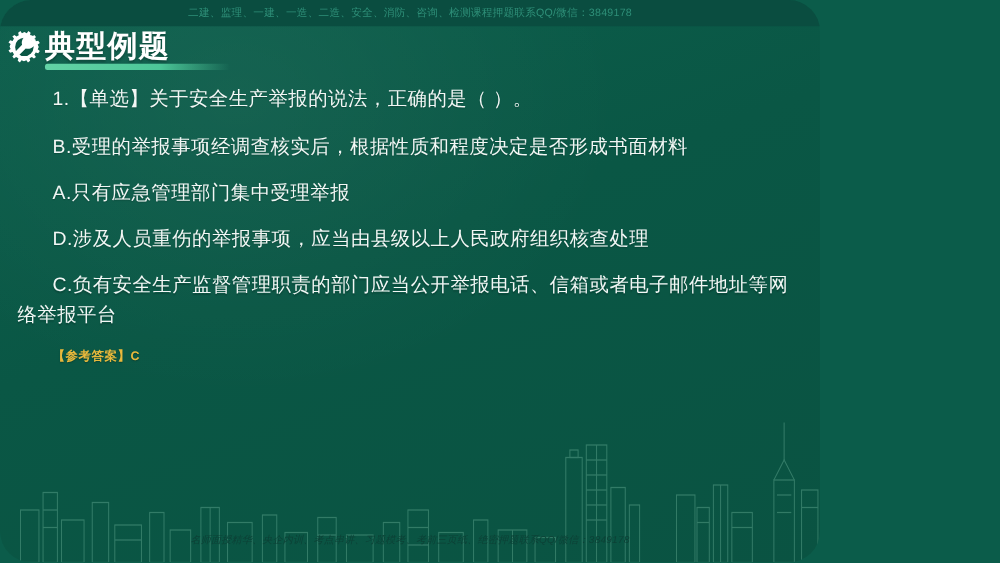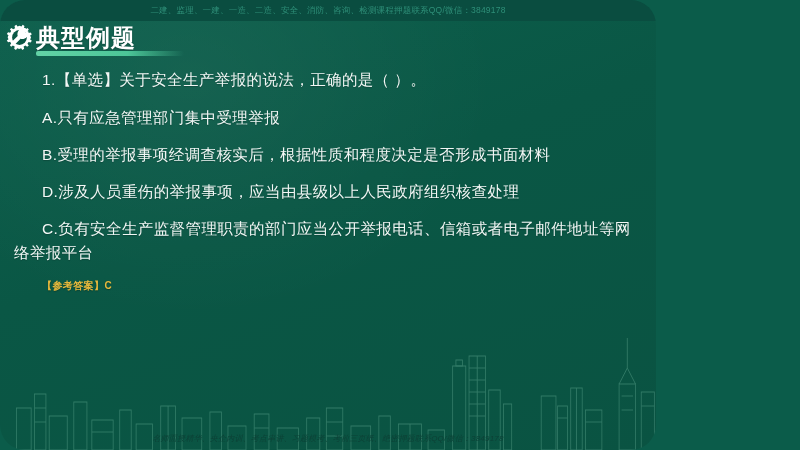--- a/index.html
+++ b/index.html
@@ -141,21 +141,21 @@
     pointer-events: none;
   }
   .skyline svg { display: block; width: 100%; height: 100%; }
 
   
   .footer {
     position: absolute;
     left: 0; right: 0; bottom: 0;
     height: 22px;
     display: flex;
-    align-items: center;
+    align-items: flex-start;
     justify-content: center;
     font-style: italic;
   }
   .footer-text {
     font-size: 8px;
     letter-spacing: .2px;
     color: #0c4136;
     white-space: nowrap;
     line-height: 1;
   }
@@ -189,23 +189,23 @@
     <div class="title-wrap">
       <span class="slide-title">典型例题</span>
       <span class="title-underline"></span>
     </div>
   </div>
 
   <div class="content">
 
     <p class="q-line stem">1.【单选】关于安全生产举报的说法，正确的是（  ）。</p>
 
+    <p class="q-line opt">B.受理的举报事项经调查核实后，根据性质和程度决定是否形成书面材料</p>
+
     <p class="q-line opt">A.只有应急管理部门集中受理举报</p>
-
-    <p class="q-line opt">B.受理的举报事项经调查核实后，根据性质和程度决定是否形成书面材料</p>
 
     <p class="q-line opt">D.涉及人员重伤的举报事项，应当由县级以上人民政府组织核查处理</p>
 
     <p class="q-line opt">C.负有安全生产监督管理职责的部门应当公开举报电话、信箱或者电子邮件地址等网络举报平台</p>
 
     <p class="answer-line">【参考答案】C</p>
   </div>
 
   <div class="skyline">
     <svg viewBox="0 0 800 130" preserveAspectRatio="none" aria-hidden="true">

